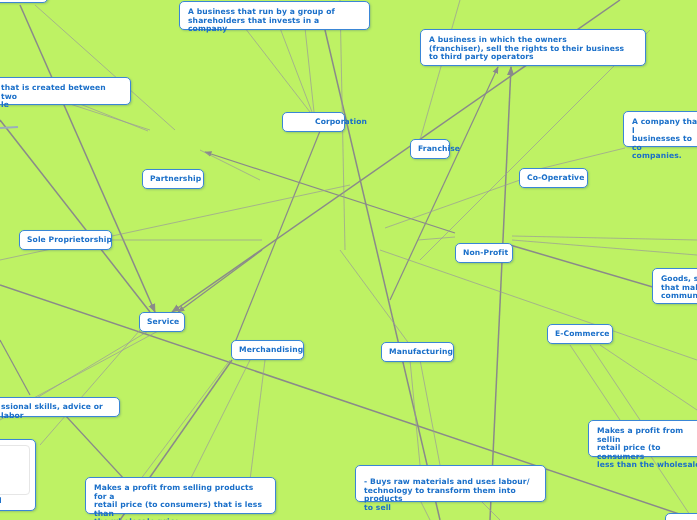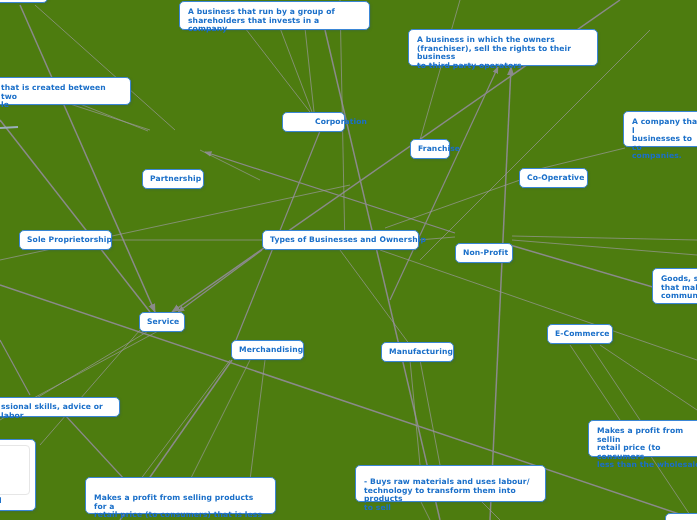--- a/index.html
+++ b/index.html
@@ -9,21 +9,21 @@
       height: 520px;
       overflow: hidden;
       background: #c2dcef;
       font-family: "DejaVu Sans", sans-serif;
     }
     #canvas {
       position: relative;
       width: 697px;
       height: 520px;
       overflow: hidden;
-      background: #4d7c0f;
+      background: #bef264;
     }
     #links {
       position: absolute;
       left: 0; top: 0;
       width: 697px; height: 520px;
     }
     .node {
       position: absolute;
       box-sizing: border-box;
       background: #ffffff;
@@ -122,21 +122,21 @@
     </g>
   </svg>
 
   <div class="node desc" style="left:-20px; top:-15px; width:68px; height:18px;"></div>
 
   <div class="node desc" style="left:179px; top:1px; width:191px; height:29px;">
     <span>A business that run by a group of</span>
     <span>shareholders that invests in a company</span>
   </div>
 
-  <div class="node desc" style="left:408px; top:29px; width:190px; height:37px; ">
+  <div class="node desc" style="left:420px; top:29px; width:226px; height:37px; ">
     <span>A business in which the owners</span>
     <span>(franchiser), sell the rights to their business</span>
     <span>to third party operators</span>
   </div>
 
   <div class="node desc" style="left:-12px; top:77px; width:143px; height:28px; padding-left:12px;">
     <span>that is created between two</span>
     <span>le</span>
   </div>
 
@@ -159,23 +159,20 @@
   </div>
 
   <div class="node topic" style="left:519px; top:168px; width:69px;">
     <span>Co-Operative</span>
   </div>
 
   <div class="node topic" style="left:19px; top:230px; width:93px;">
     <span>Sole Proprietorship</span>
   </div>
 
-  <div class="node topic" style="left:262px; top:230px; width:157px;">
-    <span>Types of Businesses and Ownership</span>
-  </div>
 
   <div class="node topic" style="left:455px; top:227px; width:58px;margin-top:16px;">
     <span>Non-Profit</span>
   </div>
 
   <div class="node desc" style="left:652px; top:268px; width:70px; height:36px;">
     <span>Goods, se</span>
     <span>that make</span>
     <span>communi</span>
   </div>
@@ -210,21 +207,21 @@
     <div class="inner-box" style="left:4px; top:5px; width:53px; height:48px;"></div>
     <span style="position:absolute; left:28px; top:57px;">l</span>
   </div>
 
   <div class="node desc" style="left:355px; top:465px; width:191px; height:37px; padding-top:12px;">
     <span>- Buys raw materials and uses labour/</span>
     <span>technology  to transform them into products</span>
     <span>to sell</span>
   </div>
 
-  <div class="node desc" style="left:85px; top:477px; width:191px; height:37px; padding-top:16px;">
+  <div class="node desc" style="left:85px; top:477px; width:191px; height:37px; padding-top:6px;">
     <span>Makes a profit from selling products for a</span>
     <span>retail price (to consumers) that is less than</span>
     <span>the wholesale price</span>
   </div>
 
   <div class="node desc" style="left:665px; top:513px; width:60px; height:20px;"></div>
 
 </div>
 
 </body></html>

